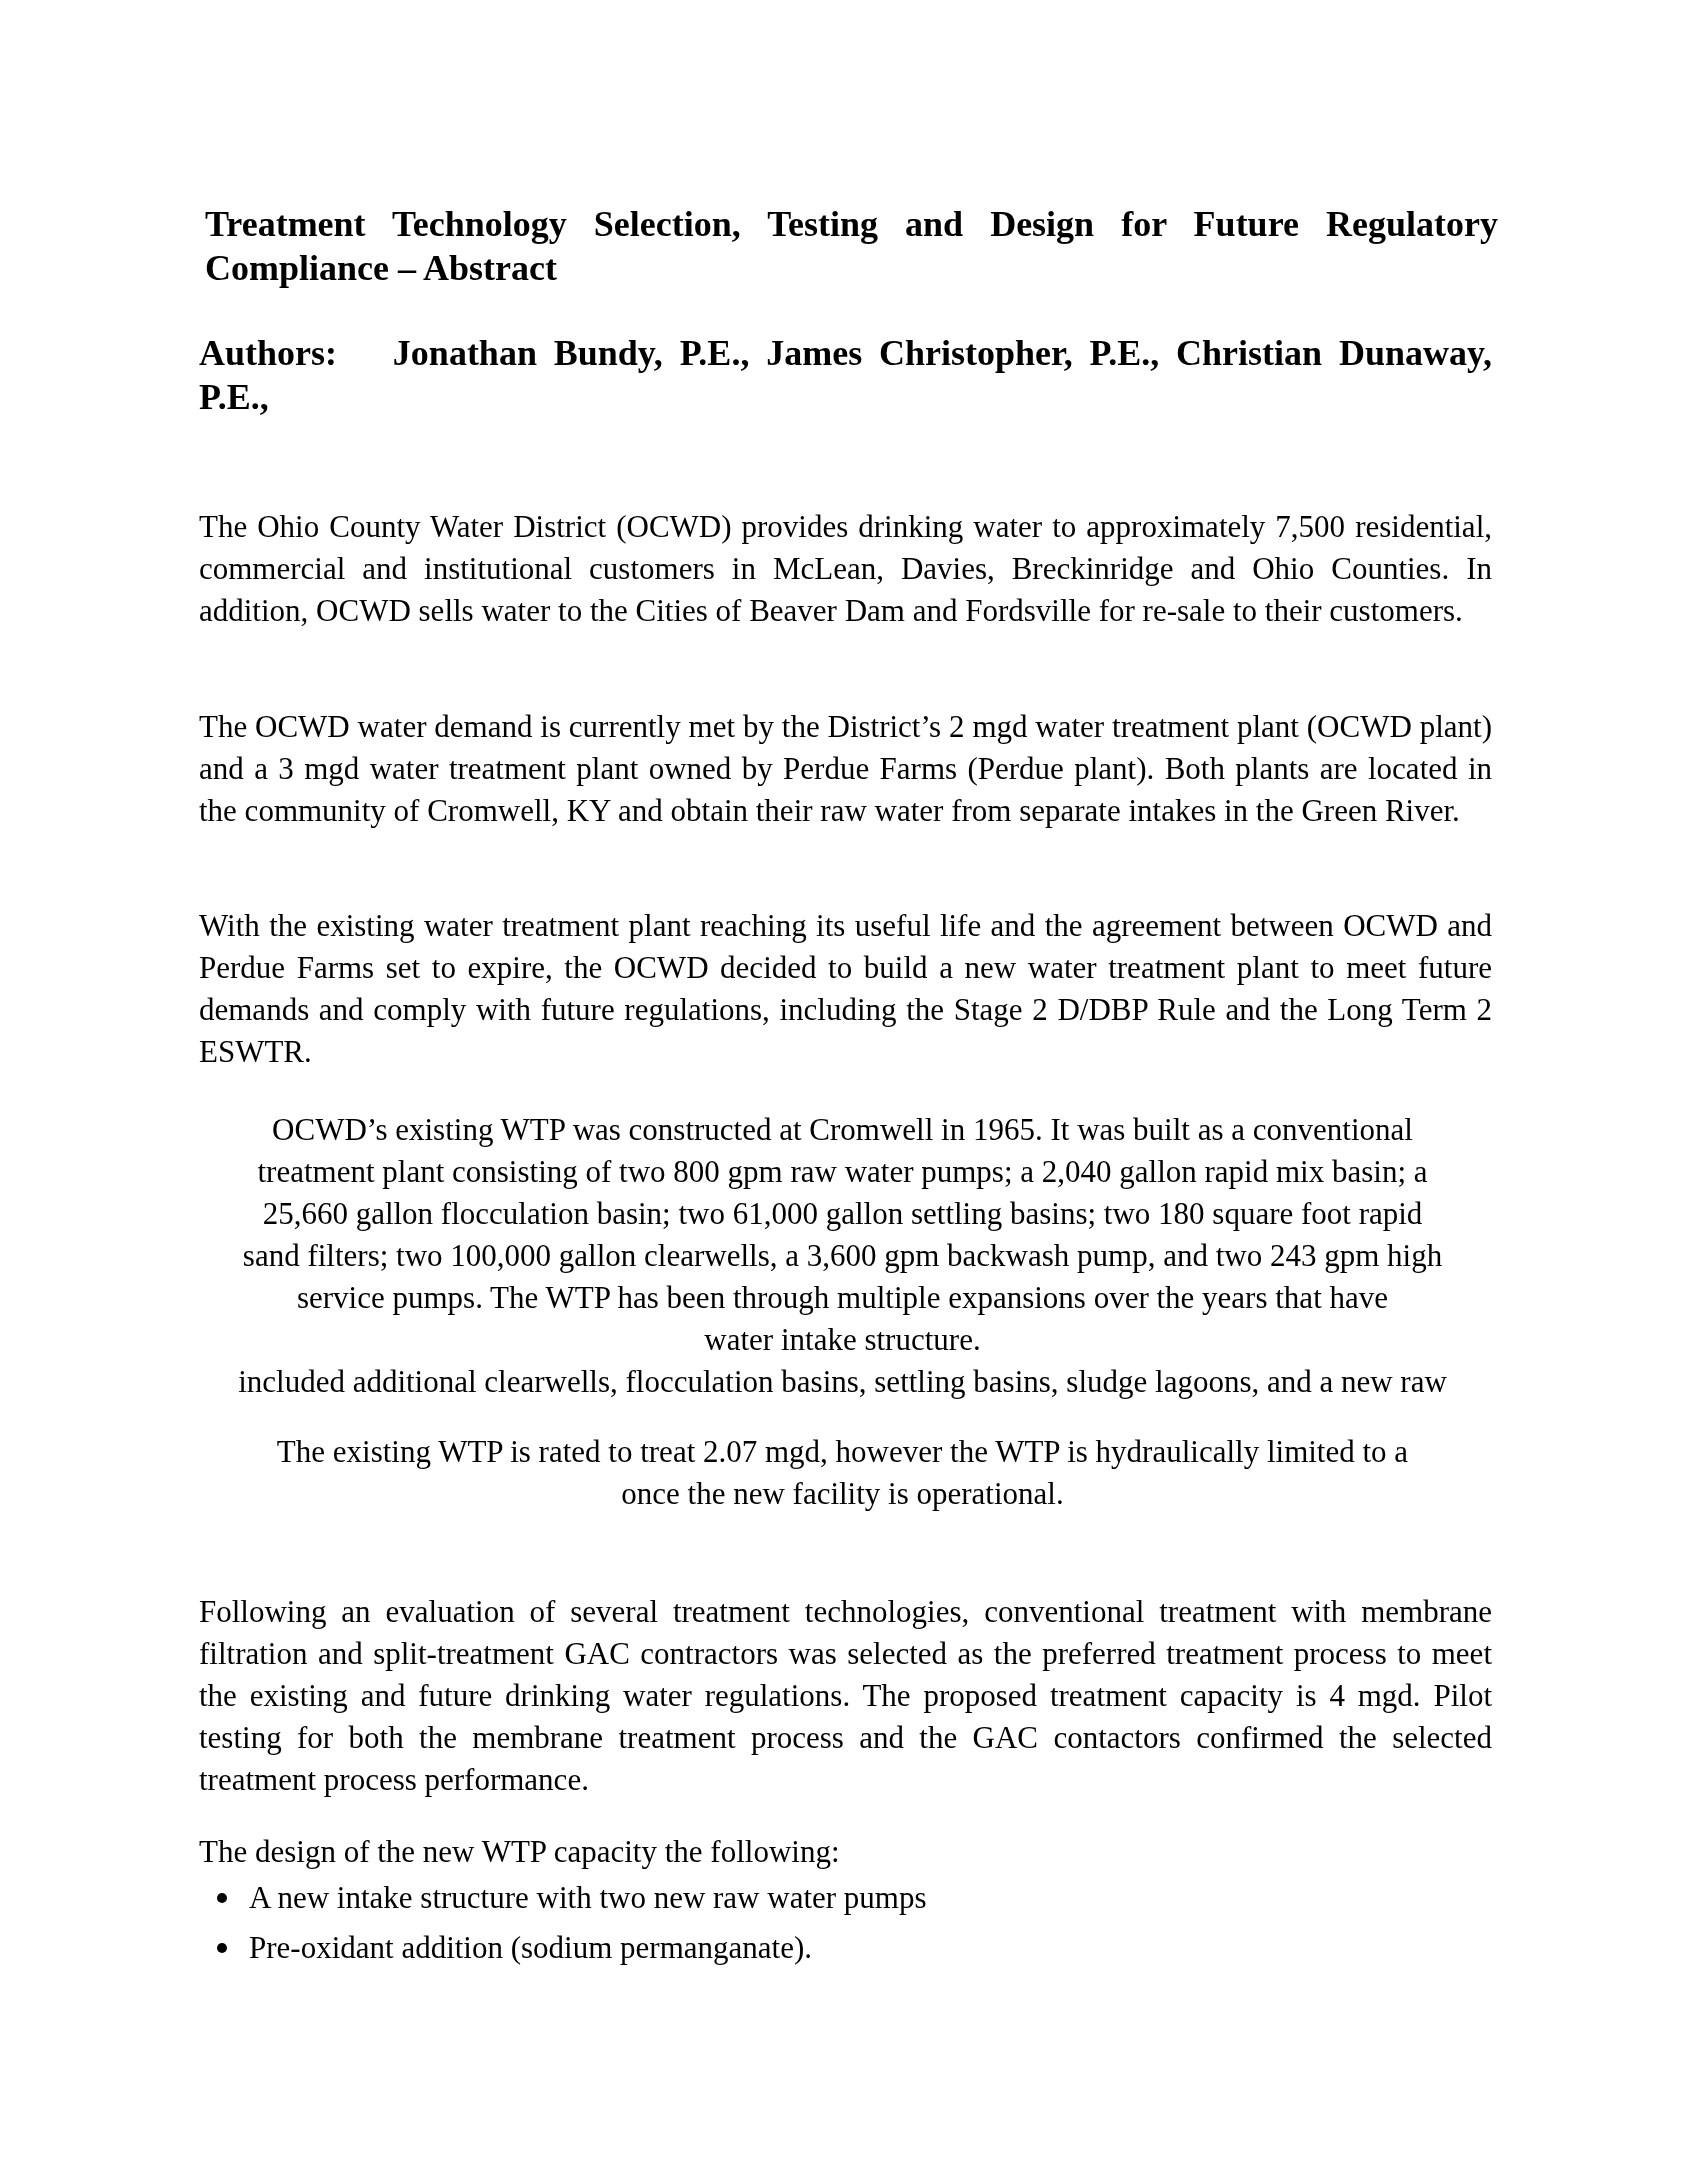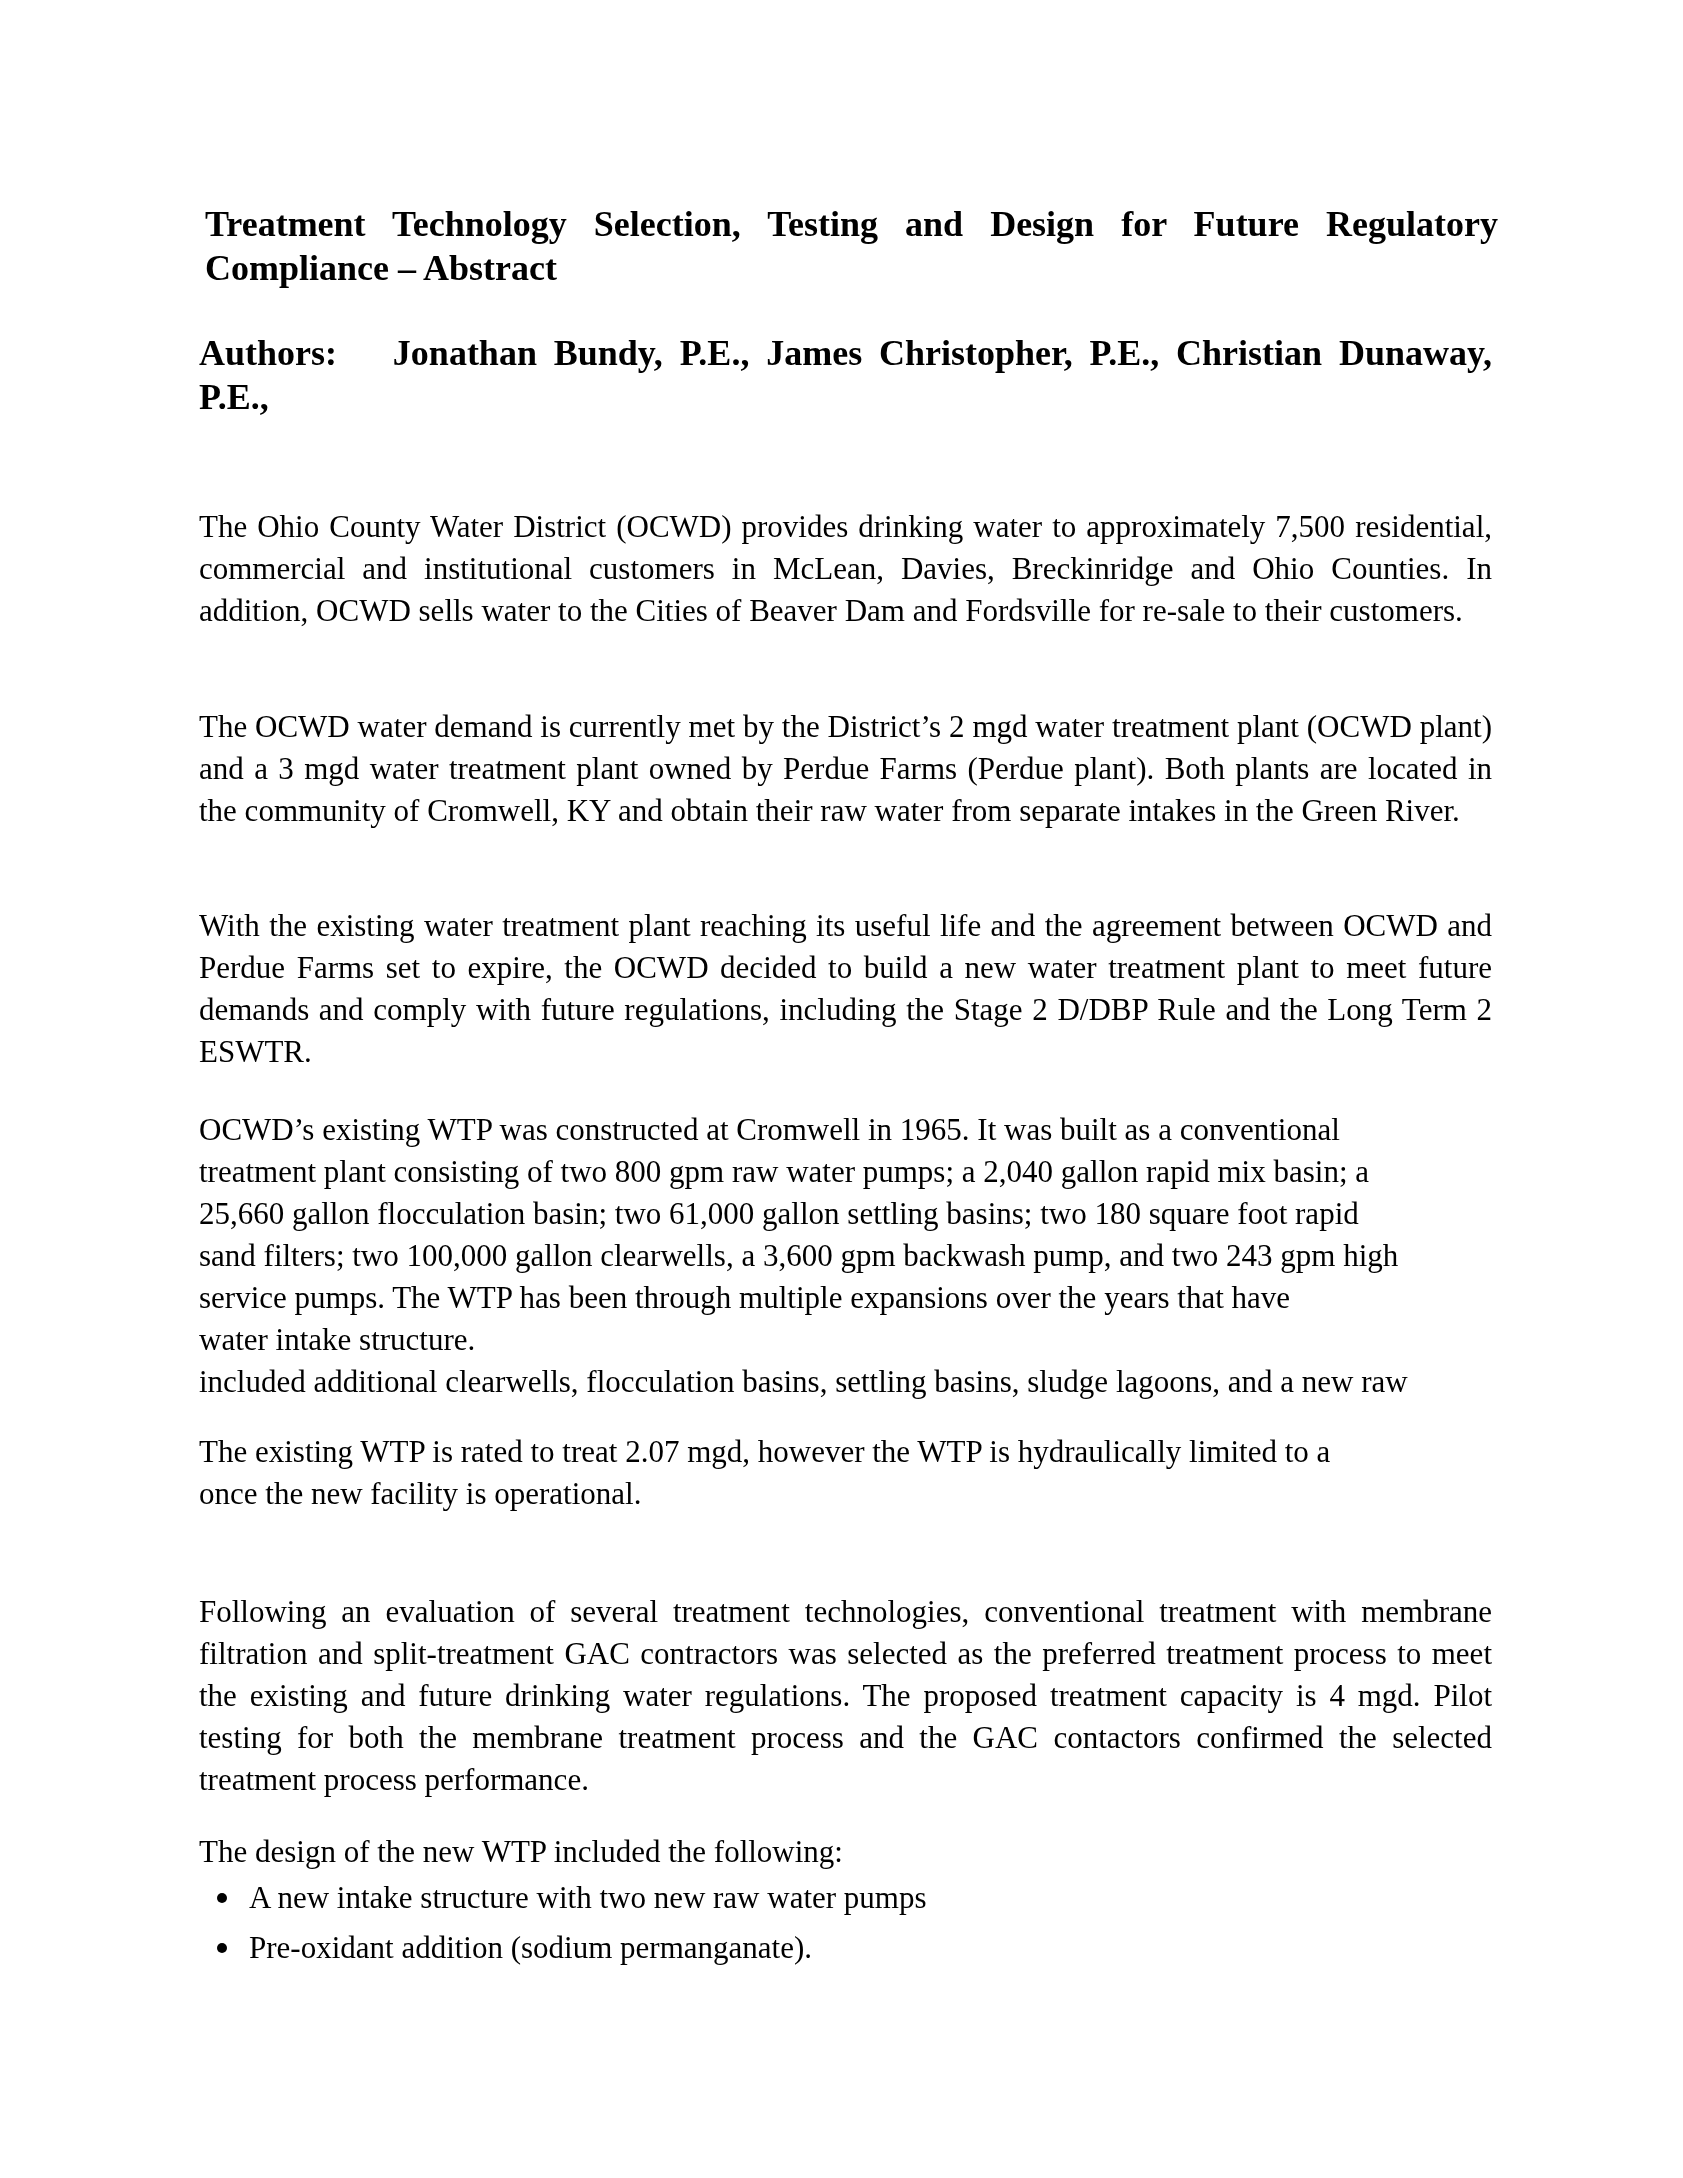--- a/index.html
+++ b/index.html
@@ -6,21 +6,21 @@
   body { width: 1683px; height: 2178px; position: relative; overflow: hidden;
          font-family: "Liberation Serif", "DejaVu Serif", serif; color: #000; }
   .page { position: absolute; left: 199px; top: 0; width: 1293px; }
   .title { position: absolute; top: 196px; left: 0; width: 1293px; margin: 6px;
            font-weight: bold; font-size: 36px; line-height: 44px; text-align: justify; text-align-last: left; }
   .authors { position: absolute; top: 331px; left: 0; width: 1293px; margin: 0;
            font-weight: bold; font-size: 36px; line-height: 44px; text-align: justify; text-align-last: left; word-spacing: 0px; }
   .authors .lbl { margin-right: 39px; }
   .p { position: absolute; left: 0; width: 1293px; margin: 0; font-size: 31px; line-height: 42px; }
   .just { text-align: justify; text-align-last: left; }
-  .left { text-align: left; width: 1287px; }
+  .left { text-align: center; width: 1287px; }
   .bullets { position: absolute; left: 0; top: 1873px; margin: 0; padding: 0; list-style: none;
              font-size: 31px; line-height: 50px; }
   .bullets li { position: relative; padding-left: 50px; white-space: nowrap; }
   .bullets .dot { position: absolute; left: 18px; top: 20px; width: 10px; height: 10px; border-radius: 50%; background: #000; }
 </style>
 </head>
 <body>
 
 <div class="page">
   <h1 class="title">Treatment Technology Selection, Testing and Design for Future Regulatory Compliance – Abstract</h1>
@@ -41,20 +41,20 @@
     <div>included additional clearwells, flocculation basins, settling basins, sludge lagoons, and a new raw</div>
   </div>
 
   <div class="p left" style="top:1431px">
     <div>The existing WTP is rated to treat 2.07 mgd, however the WTP is hydraulically limited to a</div>
     <div>once the new facility is operational.</div>
   </div>
 
   <p class="p just" style="top:1591px">Following an evaluation of several treatment technologies, conventional treatment with membrane filtration and split-treatment GAC contractors was selected as the preferred treatment process to meet the existing and future drinking water regulations.  The proposed treatment capacity is 4 mgd.  Pilot testing for both the membrane treatment process and the GAC contactors confirmed the selected treatment process performance.</p>
 
-  <p class="p" style="top:1831px">The design of the new WTP included the following:</p>
+  <p class="p" style="top:1831px">The design of the new WTP capacity the following:</p>
 
   <ul class="bullets">
     <li><span class="dot"></span><span>A new intake structure with two new raw water pumps</span></li>
     <li><span class="dot"></span><span>Pre-oxidant addition (sodium permanganate).</span></li>
   </ul>
 </div>
 
 
 </body></html>

